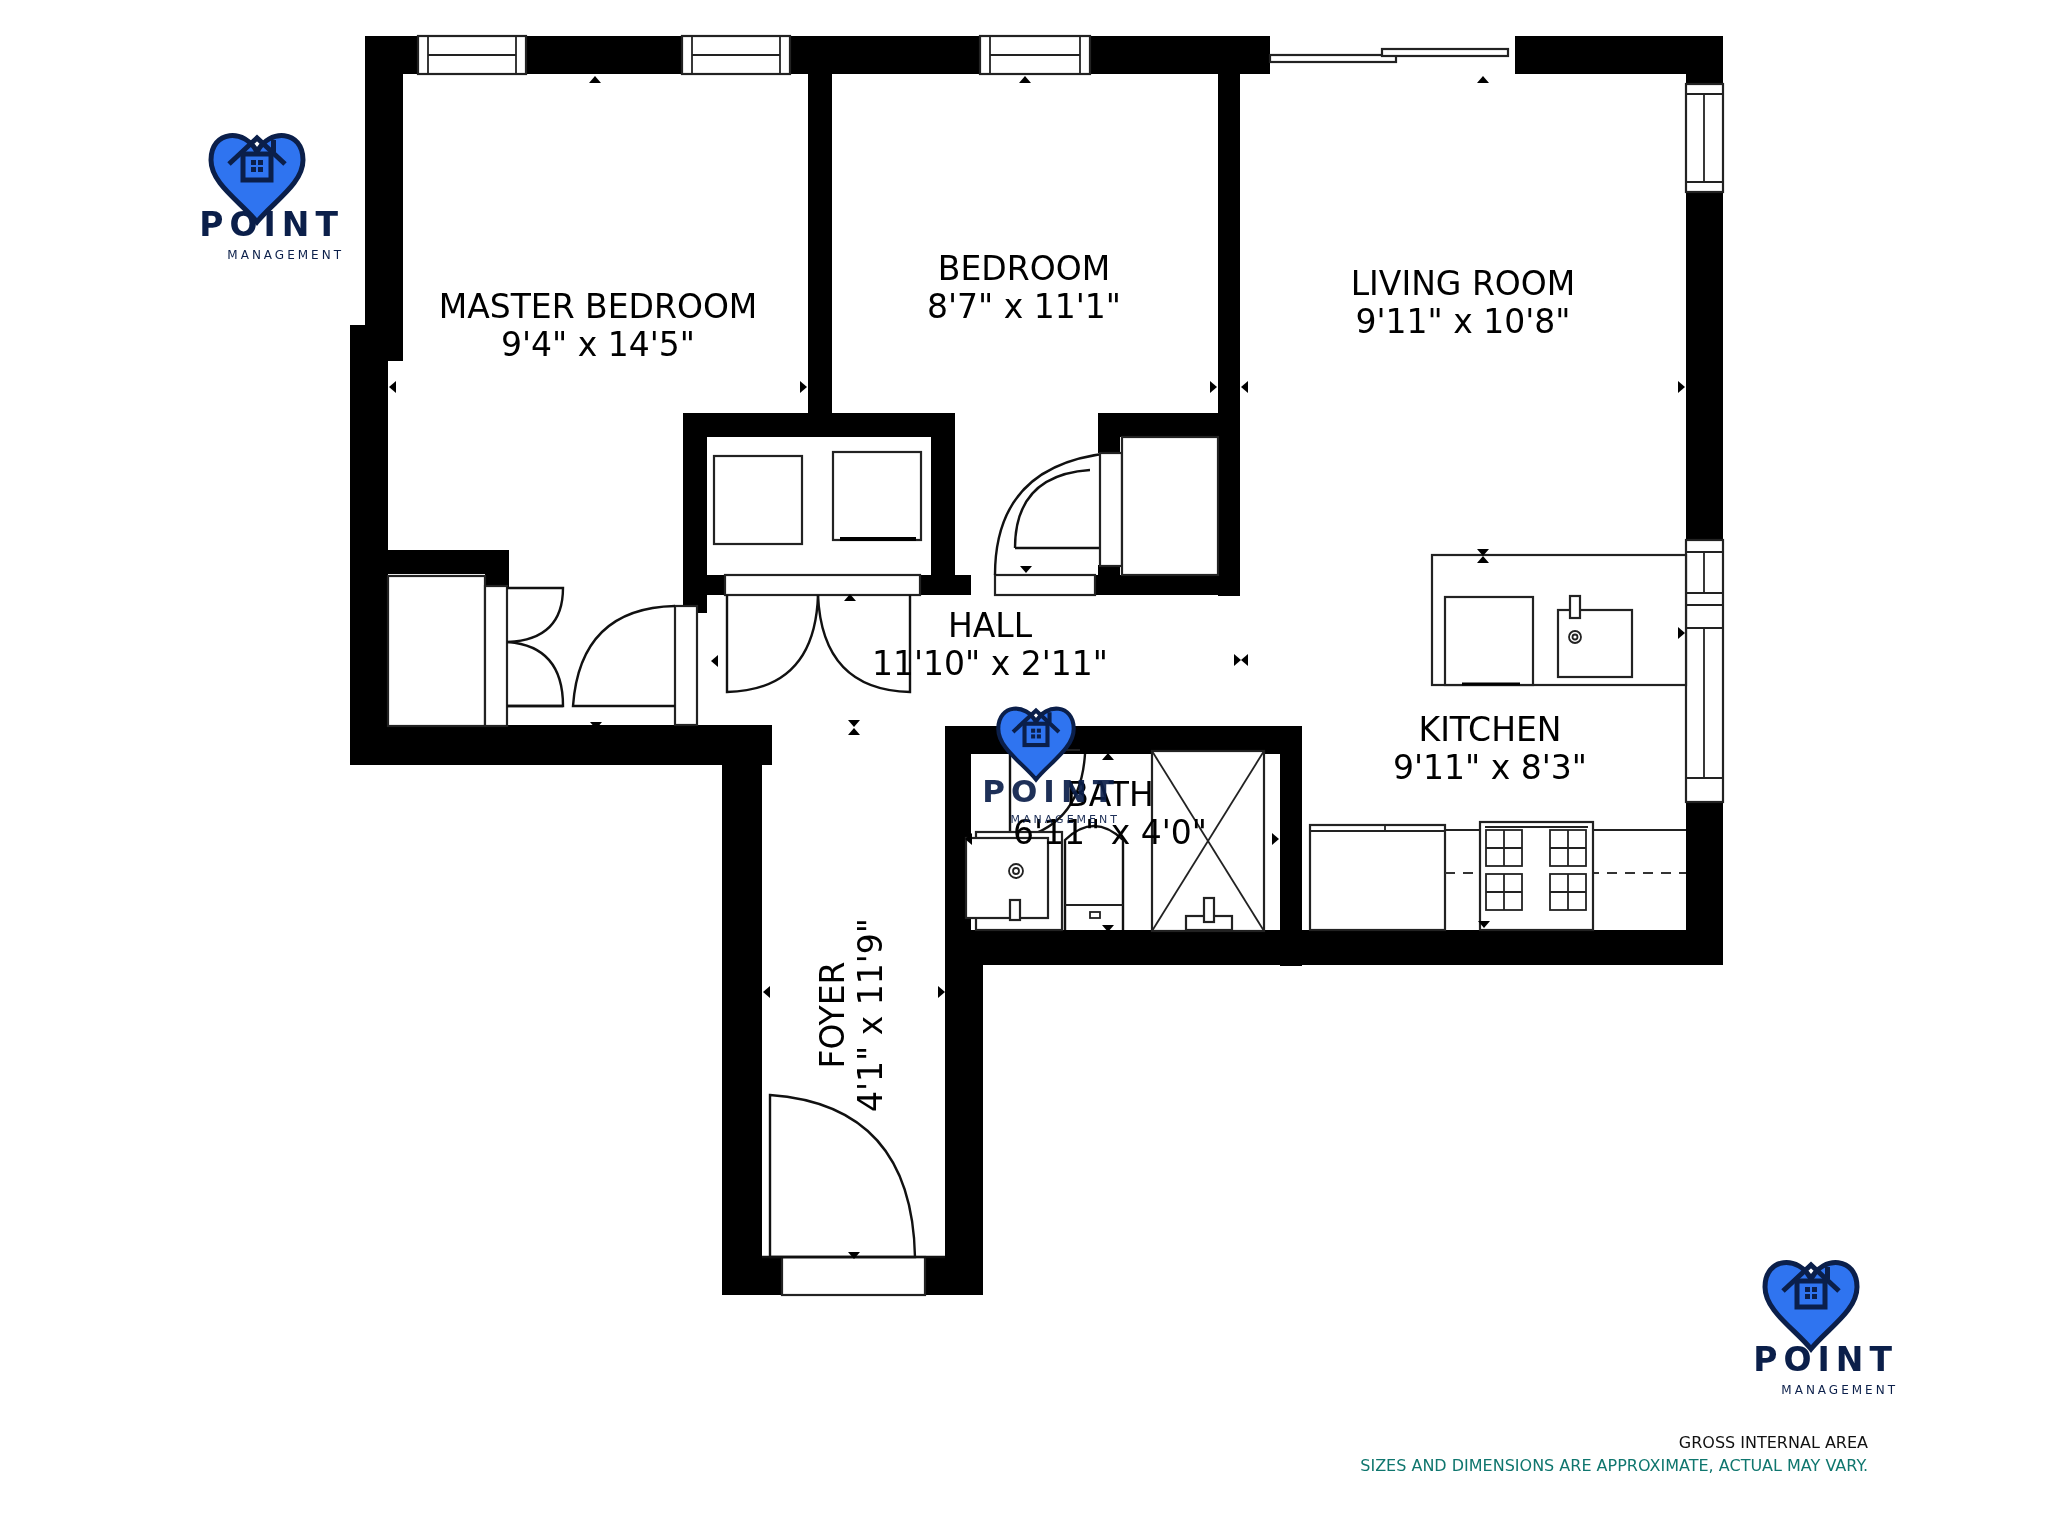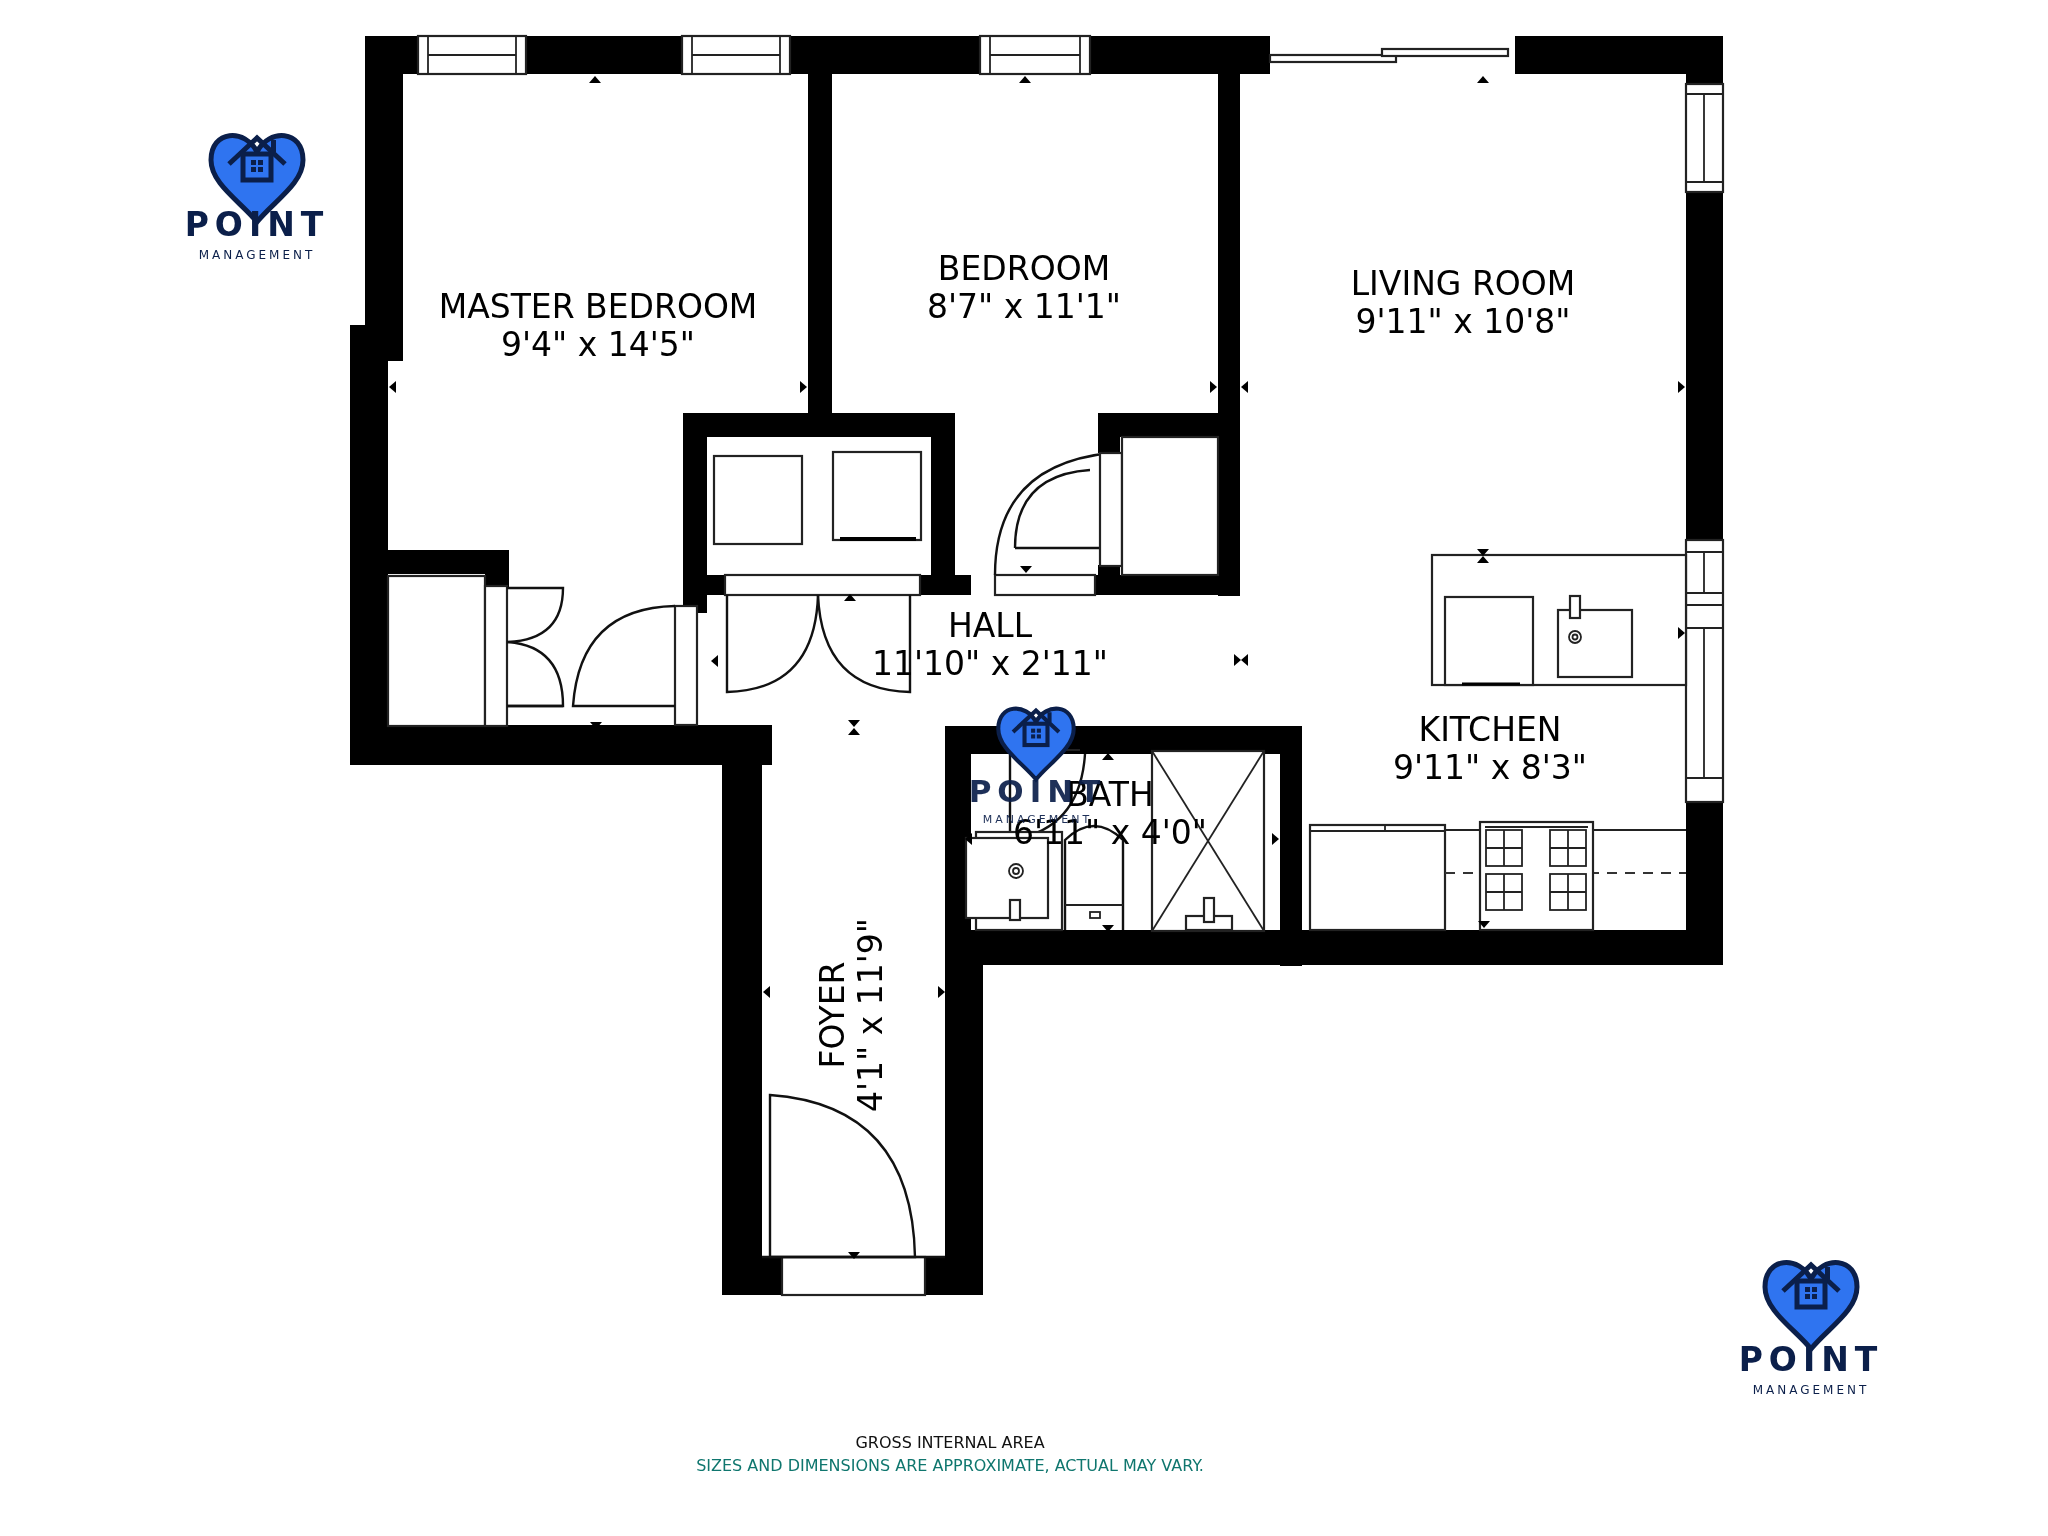--- a/index.html
+++ b/index.html
@@ -5,24 +5,24 @@
   html, body { margin:0; padding:0; background:#ffffff; }
   body { width:2048px; height:1536px; position:relative; overflow:hidden; font-family:"DejaVu Sans", sans-serif; }
   #plan { position:absolute; left:0; top:0; width:2048px; height:1536px; }
   .wall { fill:#000; }
   .fix { fill:#fff; stroke:#222; stroke-width:2.2; }
   .line { fill:none; stroke:#111; stroke-width:2.4; }
   .thin { fill:none; stroke:#222; stroke-width:1.8; }
   .dash { fill:none; stroke:#333; stroke-width:2; stroke-dasharray:10 8; }
   .marker { fill:#000; }
   .room-label { font-family:"DejaVu Sans", sans-serif; font-size:33px; fill:#000; text-anchor:middle; }
-  .footer { position:absolute; left:16px; width:1868px; text-align:center; font-family:"DejaVu Sans", sans-serif; }
+  .footer { position:absolute; left:0; width:1868px; text-align:right; font-family:"DejaVu Sans", sans-serif; }
   .footer .l1, .footer .l2, .footer .l3 { font-size:16px; color:#111; line-height:23.5px; }
   .footer .l4 { font-size:16px; color:#0f766e; line-height:22px; }
-  .logo { position:absolute; text-align:center; }
+  .logo { position:absolute; text-align:right; }
   .logo .word { font-family:"DejaVu Sans", sans-serif; font-weight:bold; color:#0b1f4a; letter-spacing:6px; }
   .logo .sub { font-family:"DejaVu Sans", sans-serif; font-weight:normal; color:#0b1f4a; letter-spacing:3px; }
 </style>
 </head>
 <body>
 
 <svg id="plan" viewBox="0 0 2048 1536" xmlns="http://www.w3.org/2000/svg">
 
   <g>
 

